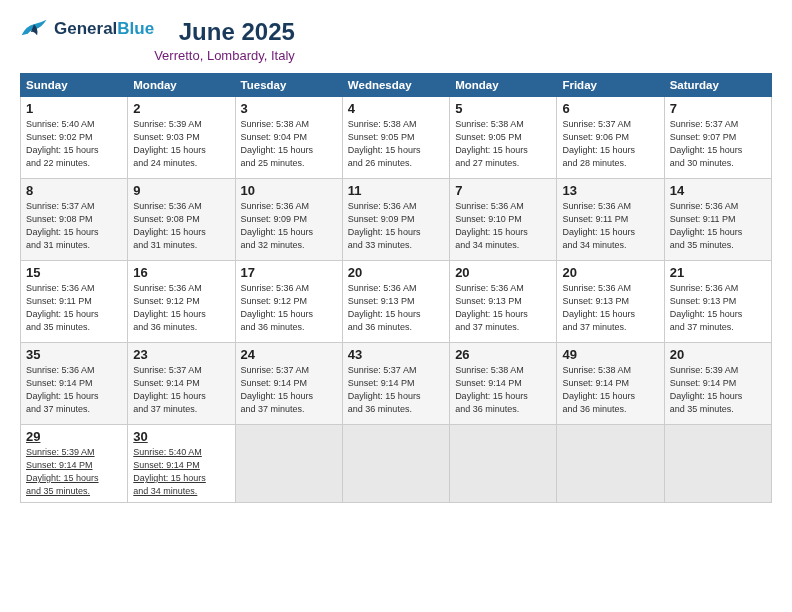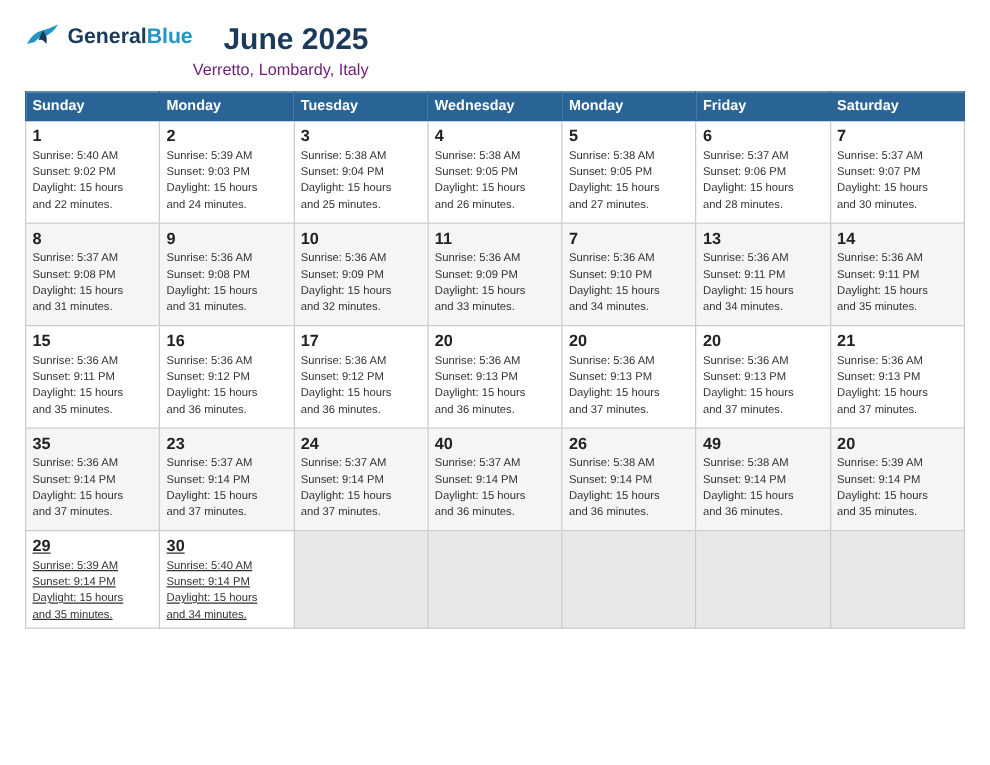--- a/index.html
+++ b/index.html
@@ -292,21 +292,21 @@
 and 37 minutes.</div>
           </td>
           <td>
             <span class="day-num">24</span>
             <div class="day-info" style="white-space: pre-line;">Sunrise: 5:37 AM
 Sunset: 9:14 PM
 Daylight: 15 hours
 and 37 minutes.</div>
           </td>
           <td>
-            <span class="day-num">40</span>
+            <span class="day-num">43</span>
             <div class="day-info" style="white-space: pre-line;">Sunrise: 5:37 AM
 Sunset: 9:14 PM
 Daylight: 15 hours
 and 36 minutes.</div>
           </td>
           <td>
             <span class="day-num">26</span>
             <div class="day-info" style="white-space: pre-line;">Sunrise: 5:38 AM
 Sunset: 9:14 PM
 Daylight: 15 hours

